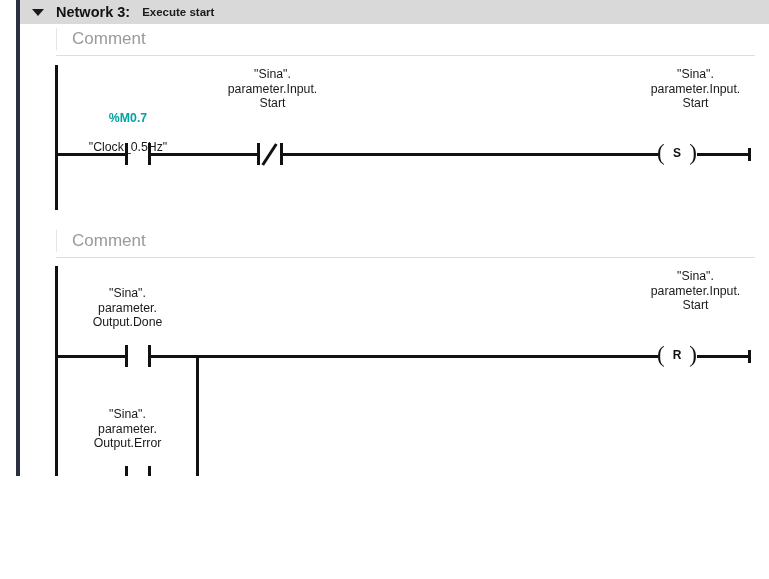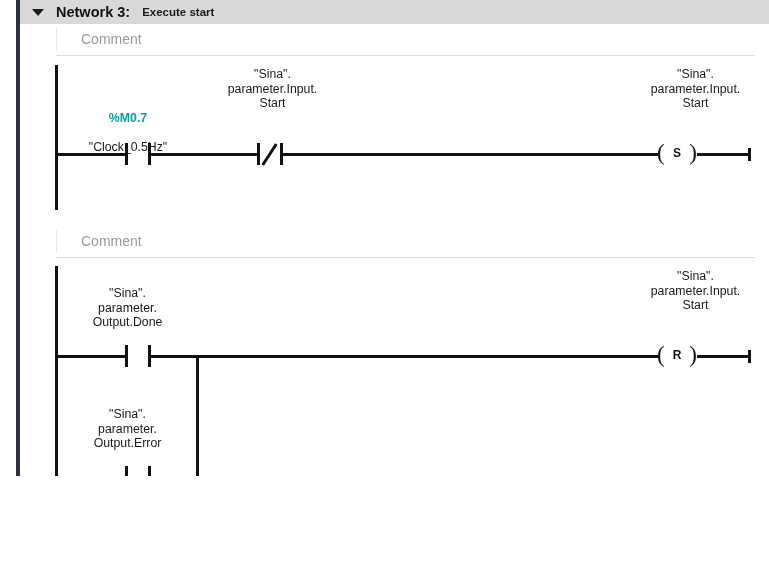--- a/index.html
+++ b/index.html
@@ -74,22 +74,22 @@
   .nw-comment {
     position: absolute;
     left: 36px;
     top: 3px;
     width: 699px;
     height: 22px;
     border-left: 1px solid #e6e6e6;
     box-sizing: border-box;
     display: flex;
     align-items: center;
-    padding-left: 24px;
-    font-size: 14px;
+    padding-left: 15px;
+    font-size: 17px;
     color: #9a9a9a;
   }
   .nw-comment-rule {
     position: absolute;
     left: 36px;
     top: 30px;
     width: 699px;
     height: 1px;
     background: #dcdcea;
   }

